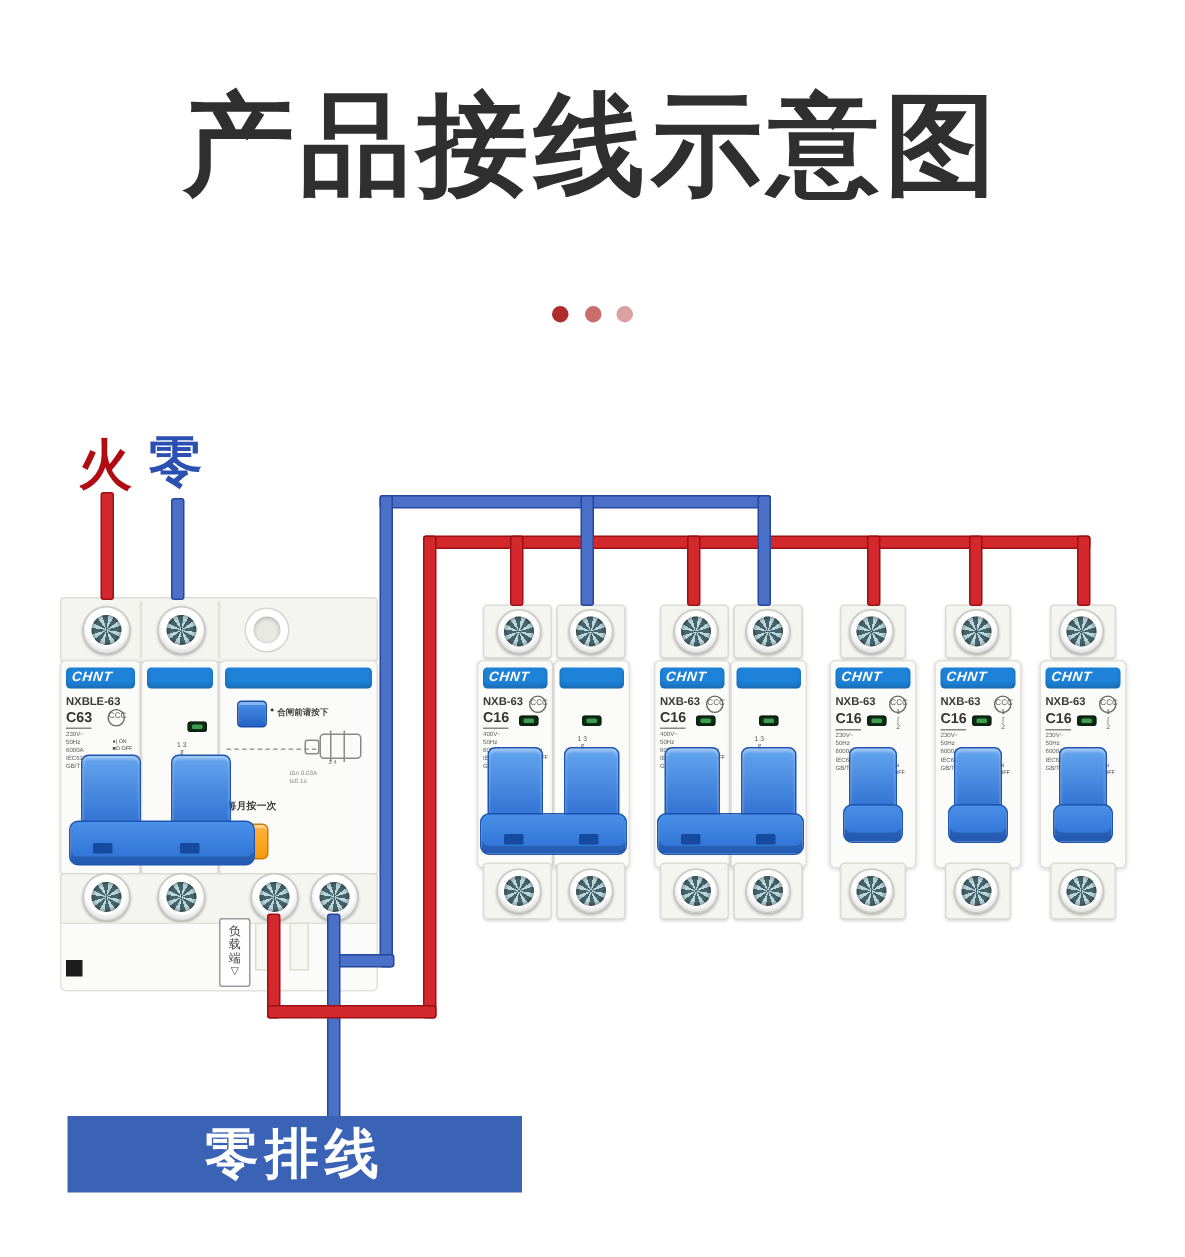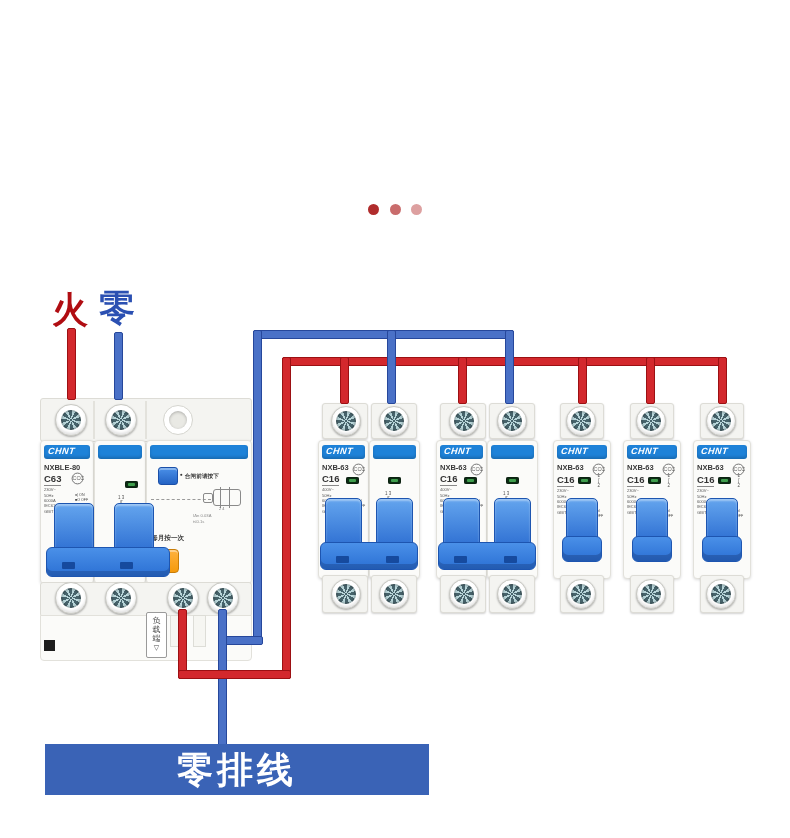--- a/index.html
+++ b/index.html
@@ -92,20 +92,21 @@
 
   
   .fbox{position:absolute;height:51px;z-index:6;color:#fff;font-size:36px;font-weight:bold;
         text-align:center;line-height:51px;letter-spacing:4px;}
 </style>
 </head>
 <body>
 
 <div class="canvas">
 
+  <div class="title">产品接线示意图</div>
   <div class="dots">
     <span class="dot" style="background: rgb(176, 44, 44);"></span>
     <span class="dot" style="background: rgb(201, 108, 108);"></span>
     <span class="dot" style="background: rgb(221, 160, 160);"></span>
   </div>
 
   <div class="wlabel live">火</div>
   <div class="wlabel neutral">零</div>
 
   <div class="wire wire-live z-red-top" style="left: 67px; top: 328px; width: 9px; height: 72px; background: rgb(211, 40, 45);"></div>
@@ -133,21 +134,21 @@
       <div class="seam" style="left:104px;top:2px;height:38px;"></div>
     </div>
     <div class="screw" style="left:15px;top:6px;width:30px;height:30px;"></div>
     <div class="screw" style="left:65px;top:6px;width:30px;height:30px;"></div>
     <div class="hole" style="left:123px;top:7px;"></div>
 
     <div class="panel" style="left:0;top:42px;width:52px;height:142px;">
       <div class="band" style="left: 3px; top: 4px; width: 46px; background: rgb(30, 130, 216);">
         <span class="logo">CHNT</span>
       </div>
-      <div class="model" style="left:3px;top:22px;">NXBLE-80</div>
+      <div class="model" style="left:3px;top:22px;">NXBLE-63</div>
       <div class="rating" style="left:3px;top:32px;">C63</div>
       <div class="ccc" style="left:30px;top:31px;">CCC</div>
       <div class="specs" style="left:3px;top:46px;">
         <div>230V~</div>
         <div>50Hz</div>
         <div>6000A</div>
         <div>IEC61009-1</div>
         <div>GB/T 16917.1</div>
       </div>
       <div class="marks" style="left:34px;top:52px;">
@@ -392,15 +393,15 @@
         <div>ʃ</div>
         <div>2</div>
       </div>
     </div>
     <div class="handle" style="left:13px;top:100px;width:30px;height:42px;"></div>
     <div class="paddle" style="left:9px;top:138px;width:38px;height:24px;"></div>
     <div class="tblock" style="left:7px;top:177px;width:42px;height:36px;"></div>
     <div class="screw s28" style="left:13px;top:181px;width:28px;height:28px;"></div>
   </div>
 
-  <div class="fbox" style="left: 45px; top: 744px; width: 384px; background: rgb(58, 99, 182);">零排线</div>
+  <div class="fbox" style="left: 45px; top: 744px; width: 303px; background: rgb(58, 99, 182); font-family: Liberation Serif, serif;">零排线</div>
 
 </div>
 
 </body></html>

